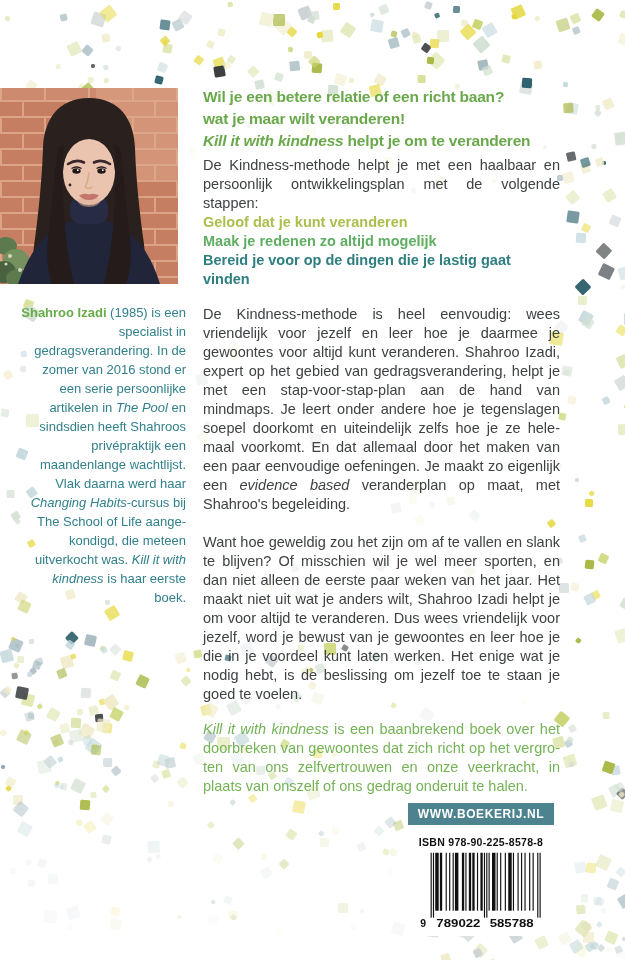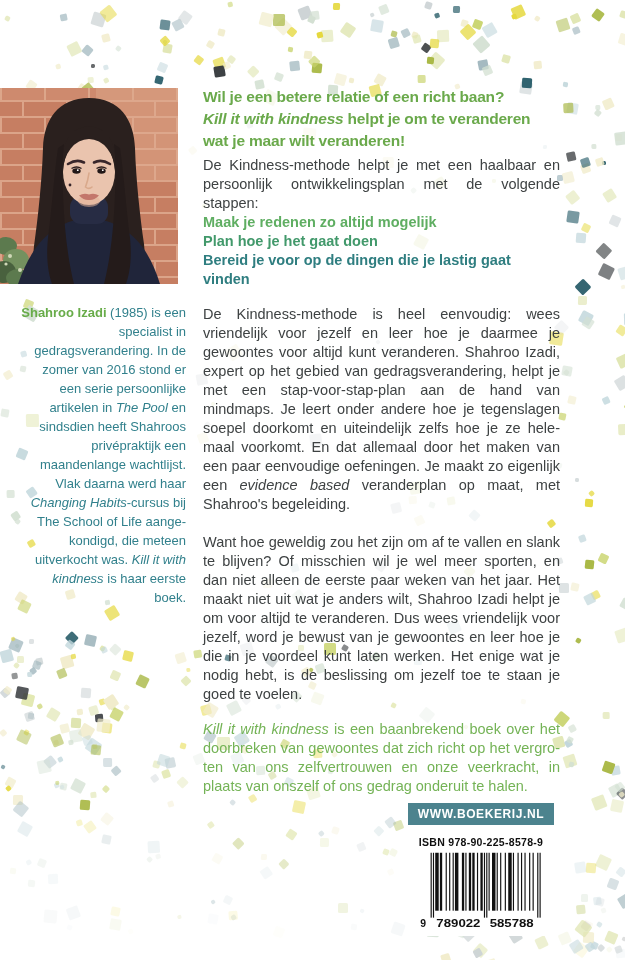--- a/index.html
+++ b/index.html
@@ -597,37 +597,37 @@
     </svg>
   </div>
 
   <aside class="bio">
     <p><span class="bd" style="color: rgb(104, 172, 73);">Shahroo Izadi</span><span> (1985) is een specialist in gedragsverande­ring. In de zomer van 2016 stond er een serie persoonlijke artikelen in </span><span class="it">The Pool</span><span> en sindsdien heeft Shahroos privépraktijk een maandenlange wachtlijst. Vlak daarna werd haar </span><span class="it">Changing Habits</span><span>-cursus bij The School of Life aange­kondigd, die meteen uitverkocht was. </span><span class="it">Kill it with kindness</span><span> is haar eerste boek.</span></p>
   </aside>
 
   <main class="main">
     <h1 class="headline">
         <div style="color: rgb(106, 169, 75);"><span>Wil je een betere relatie of een richt baan?</span></div>
+        <div style="color: rgb(106, 169, 75);"><span>wat je maar wilt veranderen!</span></div>
         <div style="color: rgb(106, 169, 75);"><span class="it">Kill it with kindness</span><span> helpt je om te veranderen</span></div>
-        <div style="color: rgb(106, 169, 75);"><span>wat je maar wilt veranderen!</span></div>
       </h1>
     <p class="para dark"><span>De Kindness-methode helpt je met een haalbaar en persoon­lijk ontwikkelingsplan met de volgende stappen:</span></p>
     <div class="steps" id="steps">
+        <div style="color: rgb(170, 191, 77);">Geloof dat je kunt veranderen</div>
         <div style="color: rgb(95, 174, 98);">Maak je redenen zo altijd mogelijk</div>
-        <div style="color: rgb(66, 153, 107);">Plan hoe je het gaat doen</div>
         <div style="color: rgb(47, 126, 128);">Bereid je voor op de dingen die je lastig gaat vinden</div>
       </div>
     <p class="para dark mb19"><span>De Kindness-methode is heel eenvoudig: wees vriendelijk voor jezelf en leer hoe je daarmee je gewoontes voor altijd kunt veranderen. Shahroo Izadi, expert op het gebied van ge­dragsverandering, helpt je met een stap-voor-stap-plan aan de hand van mindmaps. Je leert onder andere hoe je tegen­slagen soepel doorkomt en uiteindelijk zelfs hoe je ze hele­maal voorkomt. En dat allemaal door het maken van een paar eenvoudige oefeningen. Je maakt zo eigenlijk een </span><span class="it">evidence based</span><span> veranderplan op maat, met Shahroo's begeleiding.</span></p>
     <p class="para dark mb16"><span>Want hoe geweldig zou het zijn om af te vallen en slank te blij­ven? Of misschien wil je wel meer sporten, en dan niet alleen de eerste paar weken van het jaar. Het maakt niet uit wat je anders wilt, Shahroo Izadi helpt je om voor altijd te verande­ren. Dus wees vriendelijk voor jezelf, word je bewust van je gewoontes en leer hoe je die in je voordeel kunt laten werken. Het enige wat je nodig hebt, is de beslissing om jezelf toe te staan je goed te voelen.</span></p>
     <p class="para green-para"><span class="it">Kill it with kindness</span><span> is een baanbrekend boek over het doorbreken van gewoontes dat zich richt op het vergro­ten van ons zelfvertrouwen en onze veerkracht, in plaats van onszelf of ons gedrag onderuit te halen.</span></p>
 
     <div class="footer">
       <div class="badge www">WWW.BOEKERIJ.NL</div>
       <div class="barcode-box">
-        <div class="isbn-label">ISBN 978-90-225-8578-9</div>
+        <div class="isbn-label">ISBN 978-90-225-8578-8</div>
         <svg id="barcode" viewBox="-10 0 107 66" preserveAspectRatio="xMidYMid meet">
             <rect x="0" y="0" width="1" height="56" fill="#111"></rect>
             <rect x="2" y="0" width="1" height="56" fill="#111"></rect>
             <rect x="4" y="0" width="3" height="50" fill="#111"></rect>
             <rect x="8" y="0" width="2" height="50" fill="#111"></rect>
             <rect x="13" y="0" width="1" height="50" fill="#111"></rect>
             <rect x="16" y="0" width="1" height="50" fill="#111"></rect>
             <rect x="19" y="0" width="1" height="50" fill="#111"></rect>
             <rect x="21" y="0" width="3" height="50" fill="#111"></rect>
             <rect x="27" y="0" width="2" height="50" fill="#111"></rect>

